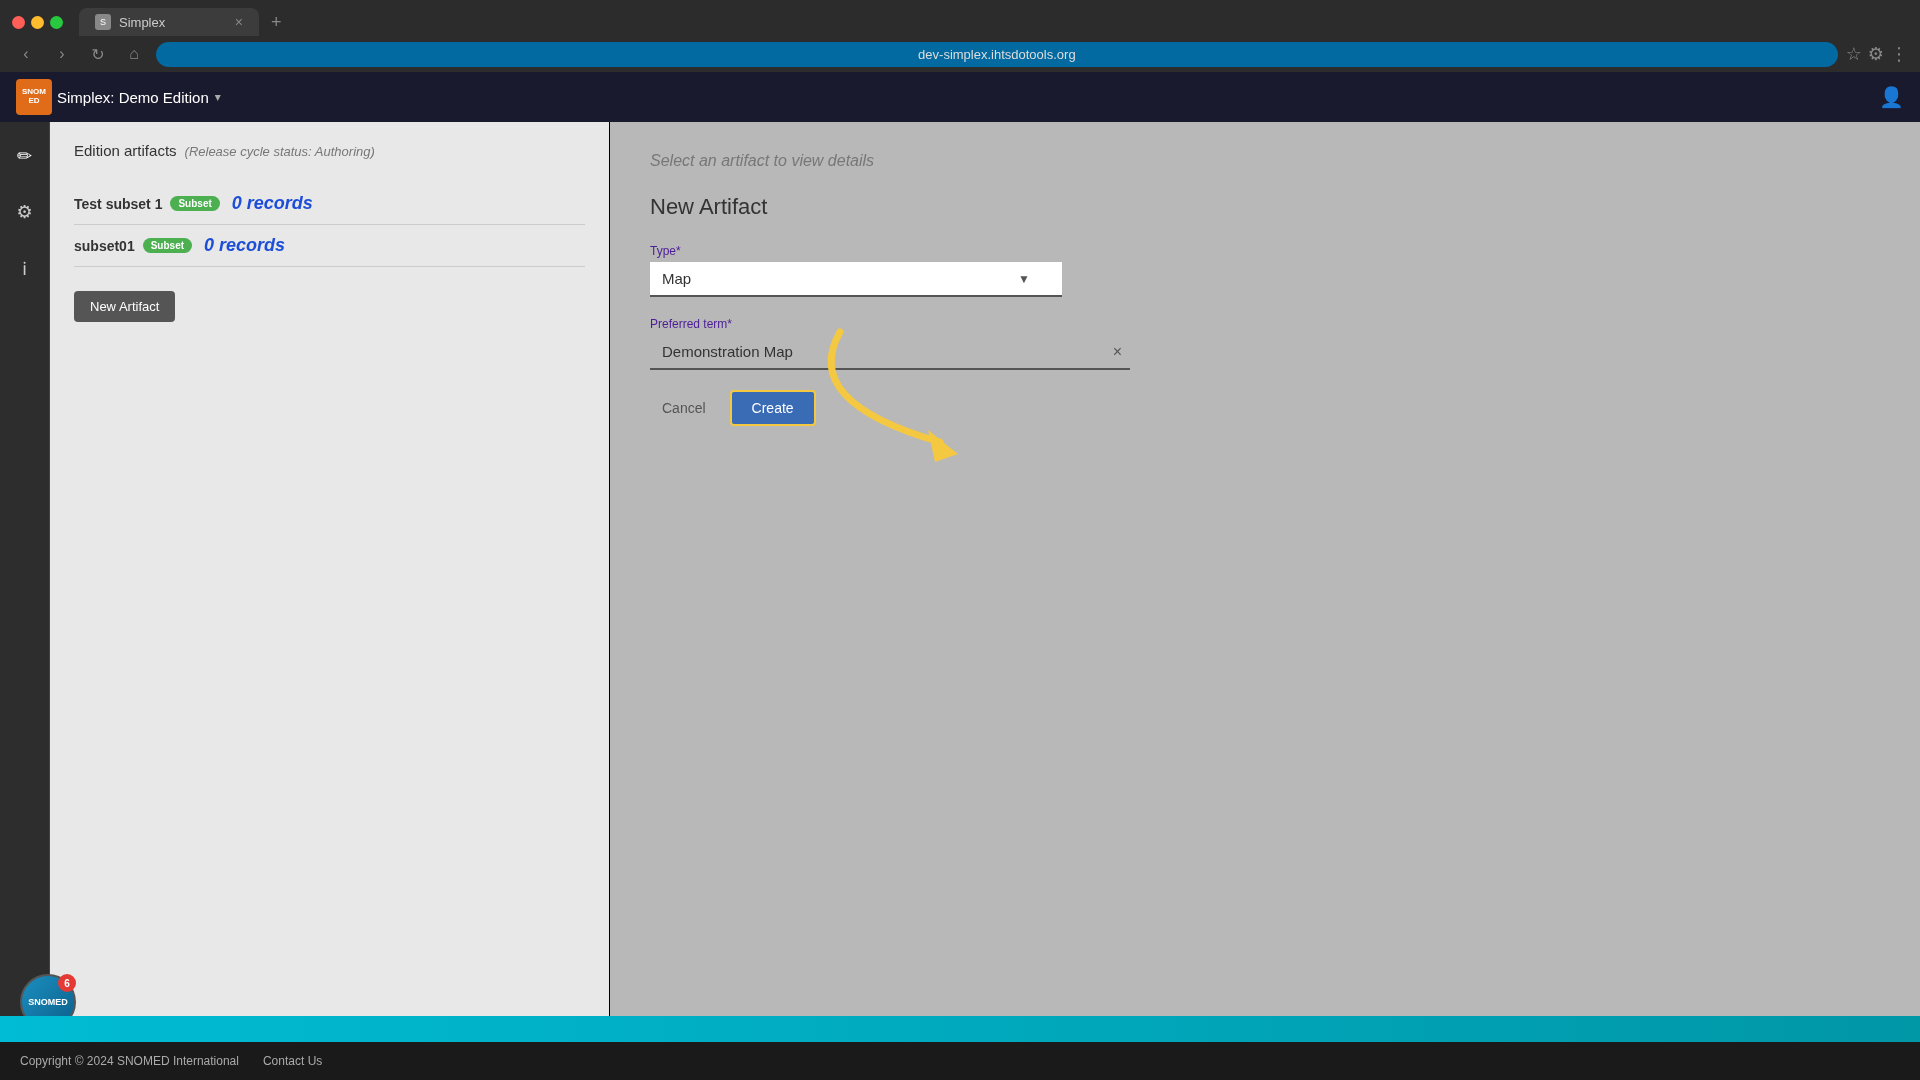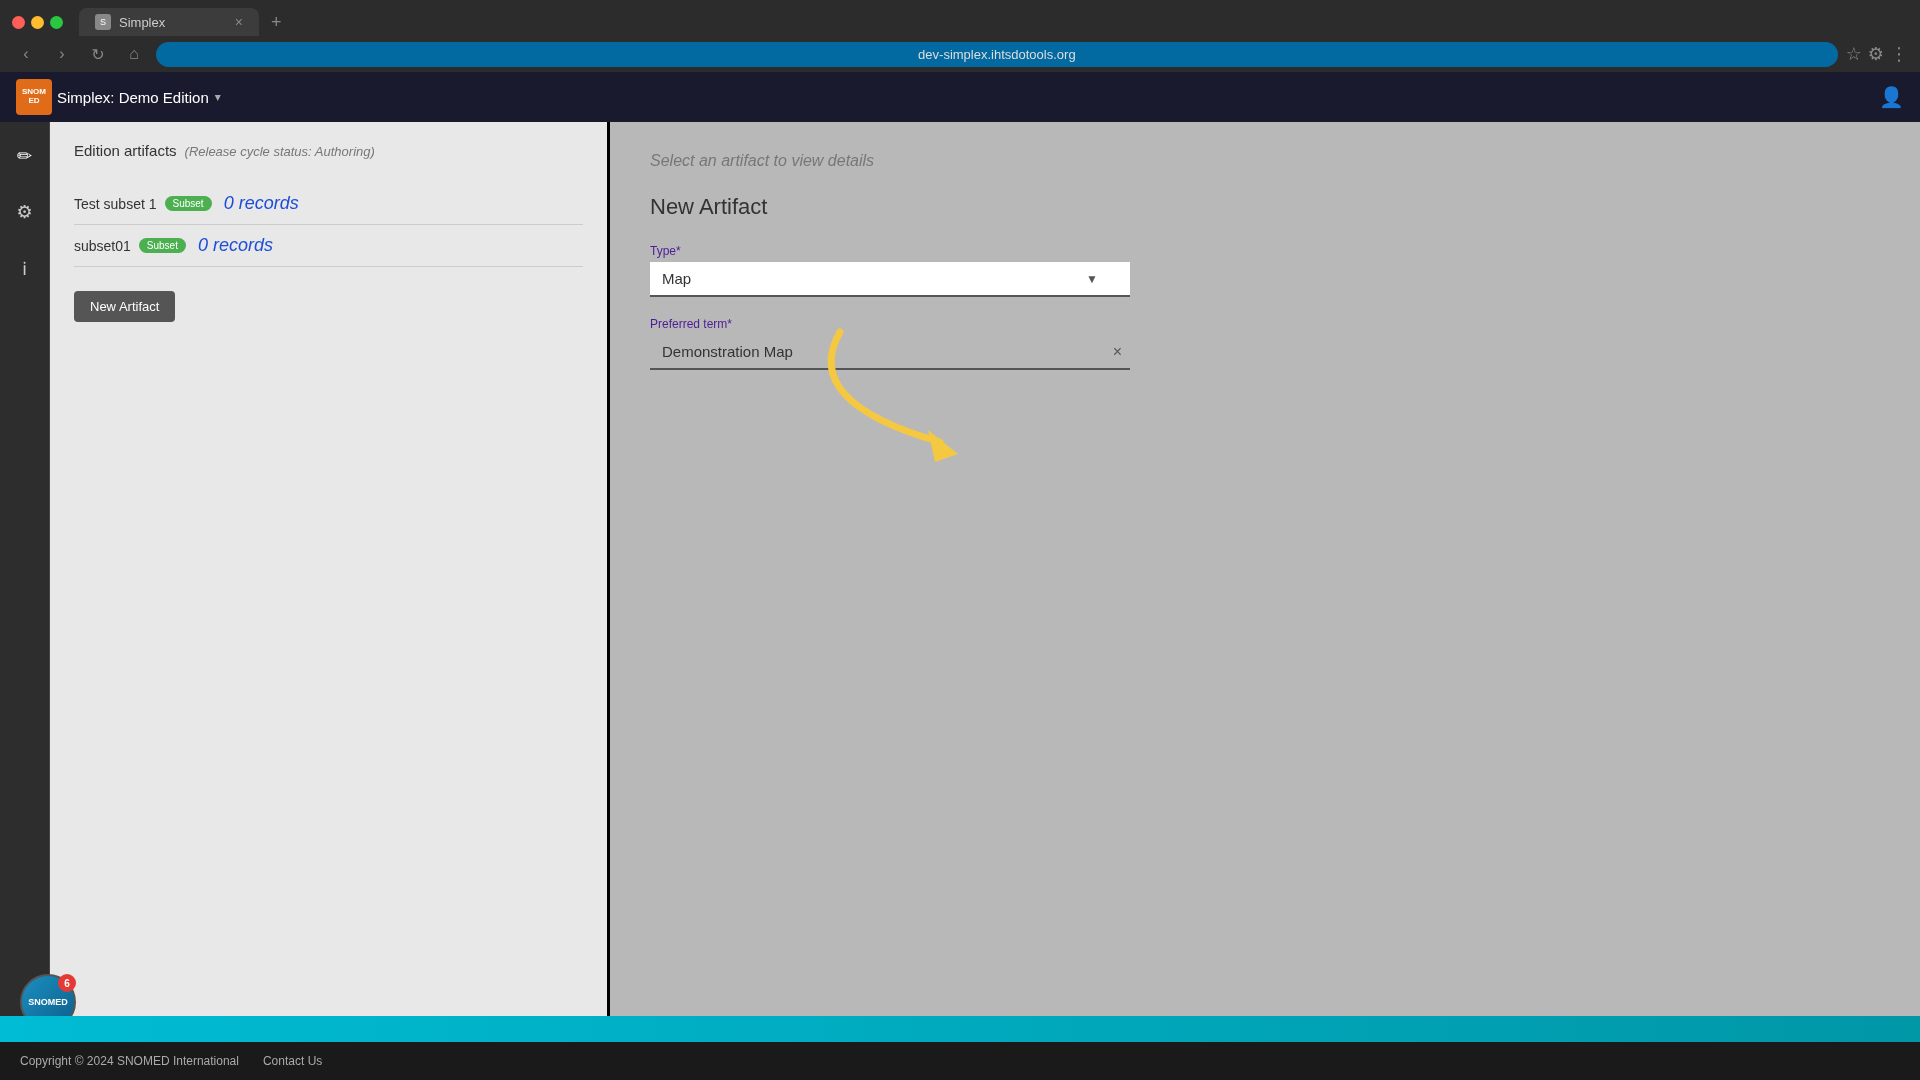--- a/index.html
+++ b/index.html
@@ -36,38 +36,38 @@
 
     
     .sidebar { width: 50px; background: #2d2d2d; display: flex; flex-direction: column; align-items: center; padding: 16px 0; gap: 20px; border-right: 1px solid #444; }
     .sidebar-icon { width: 36px; height: 36px; display: flex; align-items: center; justify-content: center; border-radius: 6px; cursor: pointer; color: #ccc; font-size: 18px; }
     .sidebar-icon.active { color: white; }
 
     
     .content { flex: 1; background: #b0b0b0; display: flex; }
 
     
-    .left-panel { width: 560px; background: #e8e8e8; padding: 20px 24px; border-right: 3px solid #000000; }
+    .left-panel { width: 560px; background: #e8e8e8; padding: 20px 24px; border-right: 1px solid #000000; }
     .panel-title { font-size: 15px; color: #333; margin-bottom: 4px; }
     .panel-subtitle { font-size: 13px; color: #777; font-style: italic; }
     .panel-header { display: flex; align-items: baseline; gap: 8px; margin-bottom: 20px; }
     .artifact-list { display: flex; flex-direction: column; gap: 0; }
-    .artifact-item { display: flex; align-items: center; gap: 8px; padding: 10px 0; border-bottom: 1px solid #ccc; }
+    .artifact-item { display: flex; align-items: center; gap: 8px; padding: 10px 0; border-bottom: 1px solid #ccc; font-weight: bold; }
     .artifact-name { font-size: 14px; color: #333; }
     .artifact-badge { background: #4caf50; color: white; font-size: 10px; padding: 2px 8px; border-radius: 10px; }
     .artifact-count { font-size: 18px; color: #1d4ed8; margin-left: 4px; font-style: italic; }
     .new-artifact-btn { margin-top: 24px; background: #555; color: white; border: none; padding: 8px 16px; border-radius: 4px; font-size: 13px; cursor: pointer; }
 
     
     .right-panel { flex: 1; background: #b8b8b8; padding: 30px 40px; position: relative; }
     .select-hint { color: #777; font-size: 16px; font-style: italic; margin-bottom: 24px; }
     .artifact-form-title { font-size: 22px; color: #333; margin-bottom: 24px; font-weight: 500; }
     .form-group { margin-bottom: 20px; }
     .form-label { font-size: 12px; color: #4c1d95; margin-bottom: 4px; display: block; }
-    .form-select-wrapper { position: relative; background: white; border-bottom: 2px solid #555; padding: 8px 32px 8px 12px; display: flex; align-items: center; justify-content: space-between; width: 480px; }
+    .form-select-wrapper { position: relative; background: white; border-bottom: 2px solid #555; padding: 8px 32px 8px 12px; display: flex; align-items: center; justify-content: space-between; width: 412px; }
     .form-select-value { font-size: 15px; color: #333; }
     .form-select-arrow { color: #555; font-size: 12px; }
     .form-input-wrapper { position: relative; background: transparent; border-bottom: 2px solid #555; padding: 8px 32px 8px 12px; display: flex; align-items: center; width: 480px; }
     .form-input { background: none; border: none; font-size: 15px; color: #333; flex: 1; outline: none; }
     .form-input-clear { color: #555; font-size: 16px; cursor: pointer; position: absolute; right: 8px; }
     .form-actions { display: flex; gap: 12px; align-items: center; margin-top: 8px; }
     .btn-cancel { background: none; border: none; font-size: 14px; color: #555; cursor: pointer; padding: 8px 12px; }
     .btn-create { background: #3a6bb5; color: white; border: 2px solid #f5c842; padding: 8px 20px; border-radius: 4px; font-size: 14px; cursor: pointer; font-weight: 500; }
 
     
@@ -170,20 +170,24 @@
         </div>
 
         <div class="form-group">
           <label class="form-label">Preferred term*</label>
           <div class="form-input-wrapper">
             <input class="form-input" type="text" value="Demonstration Map" style="">
             <span class="form-input-clear">×</span>
           </div>
         </div>
 
+        <div class="form-actions">
+          <button class="btn-cancel">Cancel</button>
+          <button class="btn-create">Create</button>
+        </div>
 
         <svg class="annotation-arrow" viewBox="0 0 300 160" fill="none" xmlns="http://www.w3.org/2000/svg">
           <path d="M 60 10 Q 20 80 160 120" stroke="#f5c842" stroke-width="7" stroke-linecap="round" fill="none"></path>
           <polygon points="148,108 178,132 155,140" fill="#f5c842"></polygon>
         </svg>
       </div>
     </div>
   </div>
 </div>
 

